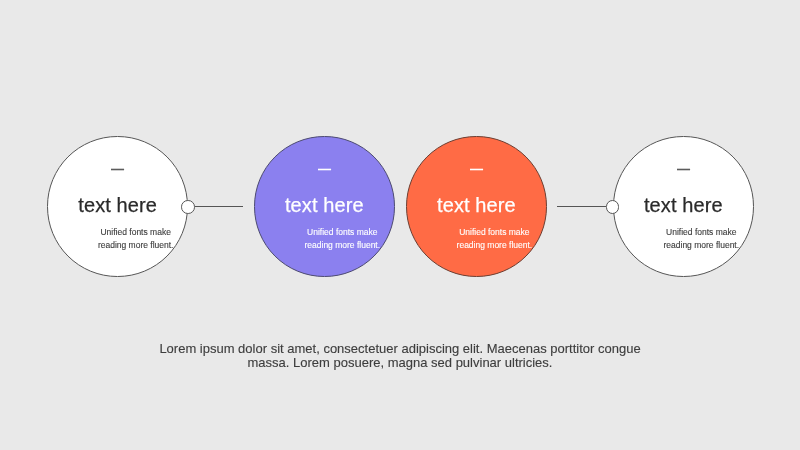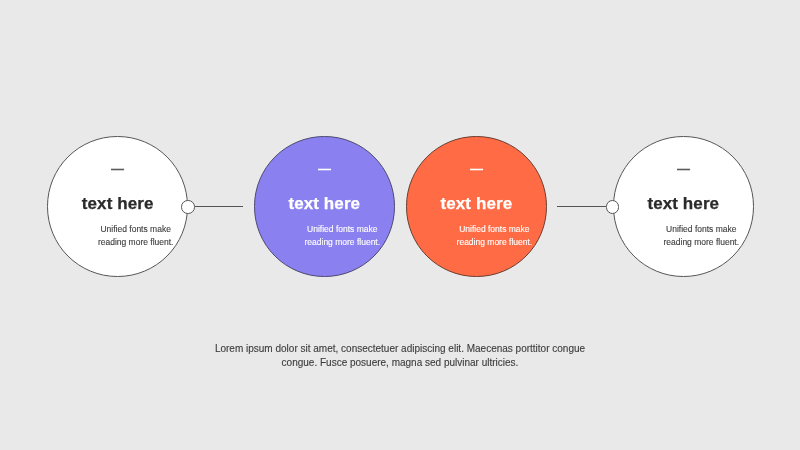--- a/index.html
+++ b/index.html
@@ -34,22 +34,22 @@
   }
   .node .dash {
     width: 13.1px;
     height: 3px;
     margin-top: 31px;
     overflow: visible;
   }
   .node .dash line { stroke: #5c5c5c; stroke-width: 1.6; }
   .node.purple .dash line, .node.orange .dash line { stroke: #ffffff; }
   .node .title {
-    font-size: 17px;
-    font-weight: bold;
+    font-size: 20px;
+    font-weight: normal;
     letter-spacing: .1px;
     margin-top: 22.3px;
     color: #2a2a2a;
     -webkit-text-stroke: 0.25px currentColor;
   }
   .node .desc {
     font-size: 8.5px;
     line-height: 13.5px;
     text-align: center;
     margin-top: 9.1px;
@@ -75,21 +75,21 @@
     border-radius: 50%;
     background: #ffffff;
     border: 1px solid #555555;
     box-sizing: border-box;
   }
   .caption {
     position: absolute;
     left: 0;
     width: 800px;
     text-align: center;
-    font-size: 10px;
+    font-size: 13px;
     line-height: 13.9px;
     color: #3d3d3d;
     -webkit-text-stroke: 0.12px currentColor;
   }
 </style>
 </head>
 <body>
 
 <div class="slide">
 
@@ -137,15 +137,15 @@
     <div class="desc">
       <div>Unified fonts make</div>
       <div>reading more fluent.</div>
     </div>
   </div>
 
   <div class="knob" style="left:181.3px;top:200.4px;"></div>
   <div class="knob" style="left:605.8px;top:200.4px;"></div>
 
   <div class="caption" style="top:342.4px;">Lorem ipsum dolor sit amet, consectetuer adipiscing elit. Maecenas porttitor congue</div>
-  <div class="caption" style="top:356.2px;">congue. Fusce posuere, magna sed pulvinar ultricies.</div>
+  <div class="caption" style="top:356.2px;">massa. Lorem posuere, magna sed pulvinar ultricies.</div>
 
 </div>
 
 </body></html>

